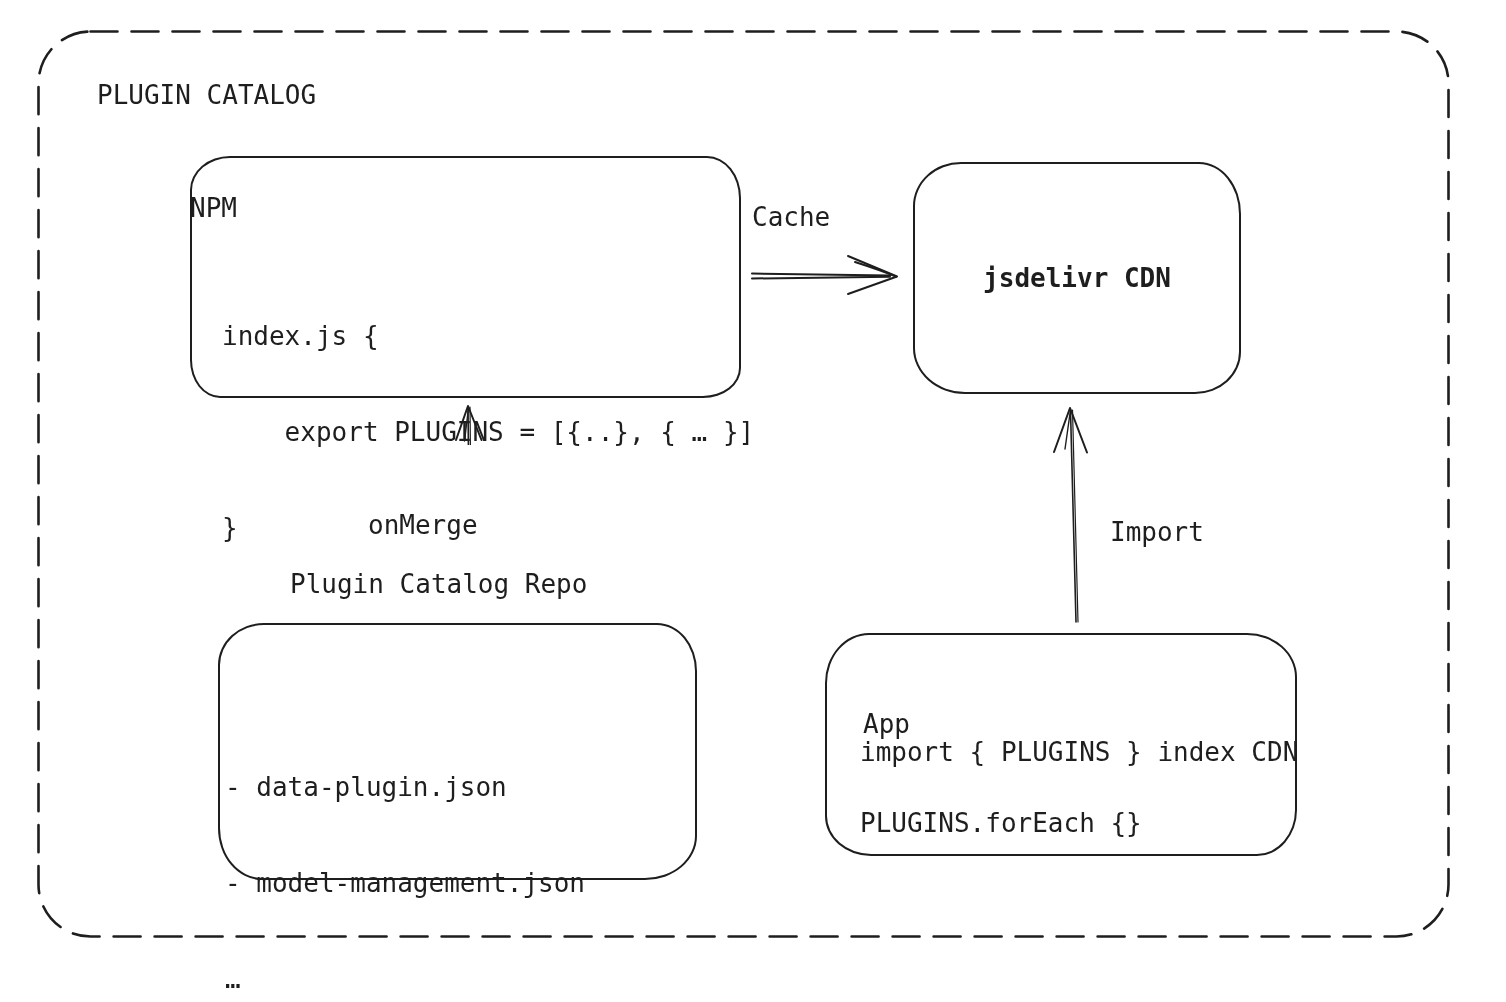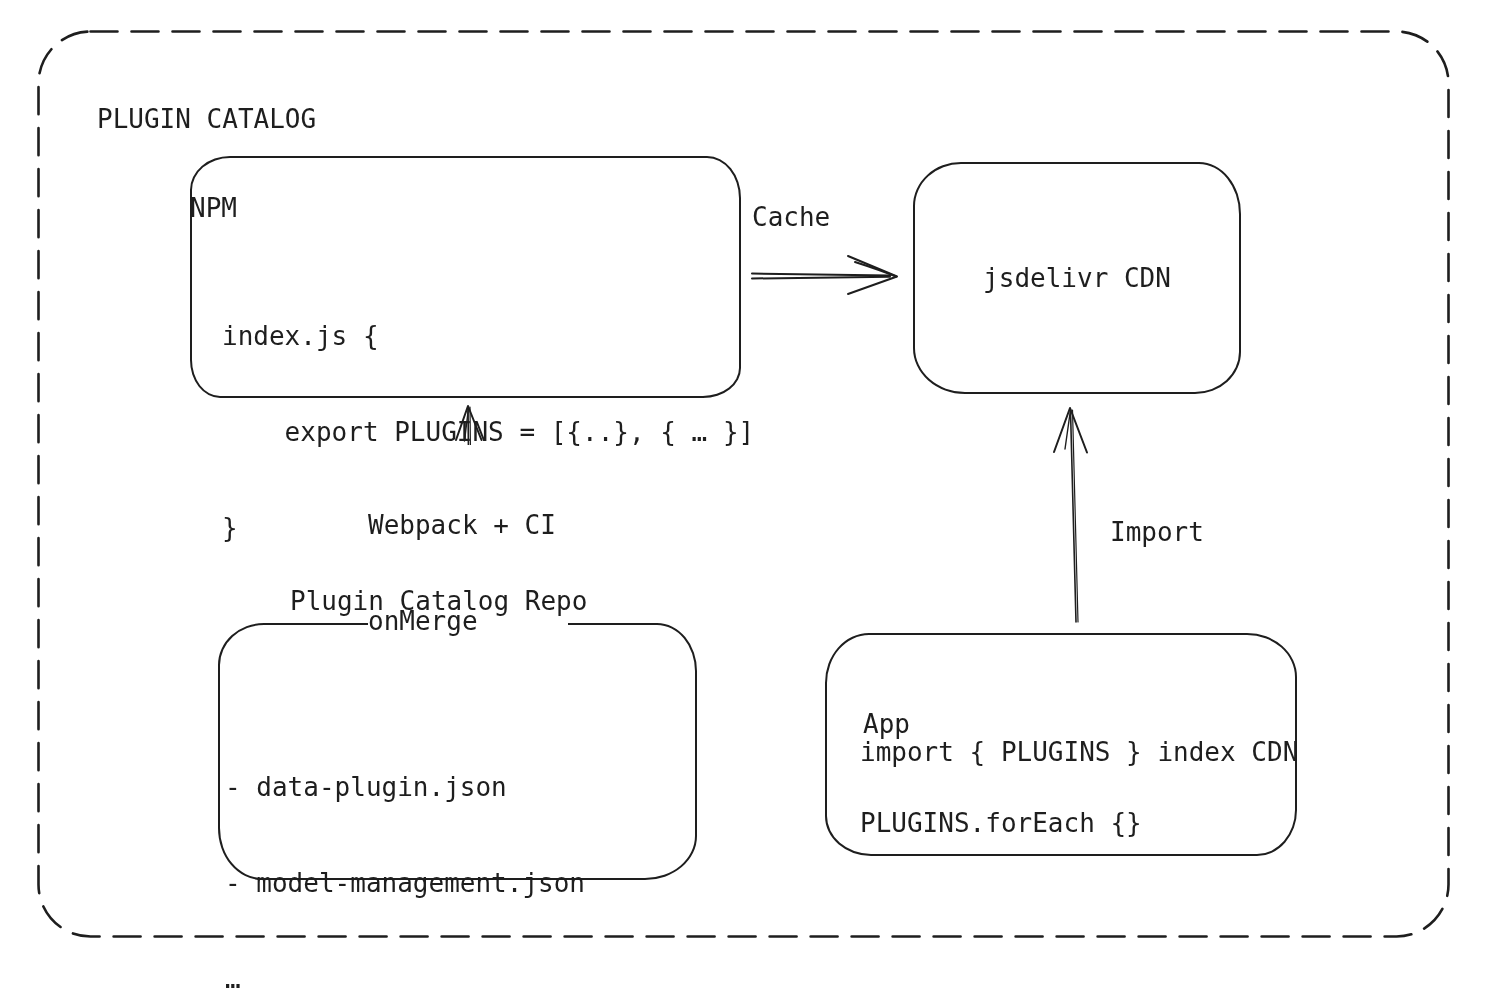--- a/index.html
+++ b/index.html
@@ -29,33 +29,33 @@
     position: absolute;
     background: #ffffff;
     border: 2px solid #1e1e1e;
     z-index: 2;
     box-sizing: border-box;
   }
   #npm-box  { left:190px; top:156px; width:551px; height:242px;
               border-radius: 40px 34px 38px 30px / 34px 42px 30px 38px; }
   #cdn-box  { left:913px; top:162px; width:328px; height:232px;
               border-radius: 48px 42px 46px 52px / 44px 52px 42px 46px;
-              display:flex; align-items:center; justify-content:center; }
+              display:flex; align-items:center; justify-content:center;font-weight:bold; }
   #repo-box { left:218px; top:623px; width:479px; height:257px;
               border-radius: 46px 40px 52px 44px / 42px 48px 44px 52px; }
   #app-box  { left:825px; top:633px; width:472px; height:223px;
               border-radius: 44px 50px 40px 46px / 50px 44px 46px 40px; }
   .txt { position: absolute; z-index: 3; white-space: pre; }
   .center { }
-  #diagram-title { left:97px;  top:79px;margin-top:24px; }
+  #diagram-title { left:97px;  top:79px; }
   #npm-title     { left:190px; top:192px; width:551px; }
   #npm-code      { left:222px; top:256px; }
   #cache-label   { left:752px; top:201px; width:146px; }
   #build-label   { left:368px; top:445px; width:200px; background:#ffffff; }
-  #repo-heading  { left:290px; top:568px;margin-top:17px; }
+  #repo-heading  { left:290px; top:568px; }
   #repo-files    { left:225px; top:707px; }
   #app-title     { left:863px; top:708px;text-align:right; }
   #app-code-1    { left:860px; top:736px; }
   #app-code-2    { left:860px; top:799px;margin-top:8px; }
   #import-label  { left:1110px; top:516px; }
 </style>
 </head>
 <body>
 
 <div class="canvas">
@@ -99,21 +99,20 @@
 
   <div class="txt" id="npm-code">
     <div>index.js {</div>
     <div>    export PLUGINS = [{..}, { … }]</div>
     <div>}</div>
   </div>
 
   <div class="txt center" id="cache-label">Cache</div>
 
   <div class="txt center" id="build-label">
-    <div>Webpack + CI</div>
     <div>onMerge</div>
   </div>
 
   <div class="txt" id="repo-heading">Plugin Catalog Repo</div>
 
   <div class="txt" id="repo-files">
     <div>- data-plugin.json</div>
     <div>- model-management.json</div>
     <div>…</div>
   </div>

